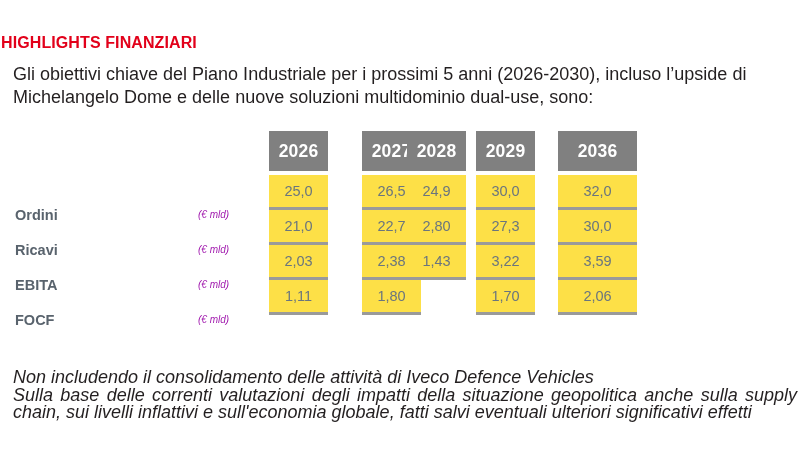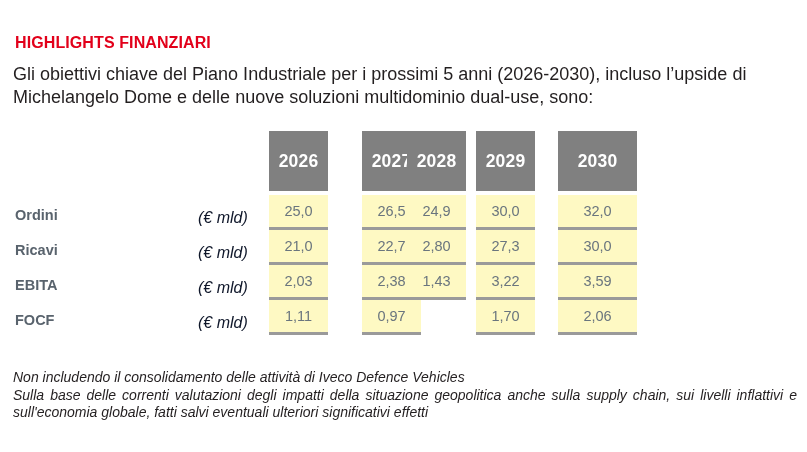--- a/index.html
+++ b/index.html
@@ -20,21 +20,21 @@
     position: absolute;
     left: 0;
     top: 0;
     width: 807px;
     height: 452px;
   }
 
   
   .title {
     position: absolute;
-    left: 15px;
+    left: 1px;
     top: 34px;
     font-size: 16px;
     font-weight: bold;
     color: #e2001a;
     letter-spacing: 0.1px;
     white-space: nowrap;
   }
 
   
   .intro {
@@ -73,44 +73,44 @@
     top: 7px;
     font-size: 14.5px;
     font-weight: bold;
     color: #59636d;
     white-space: nowrap;
   }
   .label-unit {
     position: absolute;
     left: 185px;
     top: 9px;
-    font-size: 16px;
+    font-size: 10px;
     font-style: italic;
-    color: #0f172a;
+    color: #a21caf;
     white-space: nowrap;
   }
 
   
   .col {
     position: absolute;
     top: 0;
   }
   .col-head {
-    height: 60px;
+    height: 40px;
     background: #808080;
     color: #ffffff;
     font-size: 17.5px;
     font-weight: bold;
     display: flex;
     align-items: center;
     justify-content: center;
     letter-spacing: 0.2px;
   }
   .col-body {
-    background: #fef9c3;
+    background: #fde047;
     border-top: 4px solid #ffffff;
     border-bottom: 3px solid #9a9a9a;
   }
   .cell {
     height: 32px;
     display: flex;
     align-items: center;
     justify-content: center;
     font-size: 14.5px;
     color: #6a757e;
@@ -119,21 +119,21 @@
   .cell.last {
     border-bottom: none;
   }
 
   
   .footnotes {
     position: absolute;
     left: 13px;
     top: 369px;
     width: 784px;
-    font-size: 14px;
+    font-size: 18px;
     font-style: italic;
     color: #231f20;
     line-height: 17.5px;
   }
   .fn-1 {
     white-space: nowrap;
   }
   .fn-2 {
     text-align: justify;
   }
@@ -174,42 +174,42 @@
           <div class="cell">2,03</div>
           <div class="cell last">1,11</div>
         </div>
       </div>
       <div class="col" style="left: 338px; width: 59px; padding-left: 24px;">
         <div class="col-head">2027</div>
         <div class="col-body">
           <div class="cell">26,5</div>
           <div class="cell">22,7</div>
           <div class="cell">2,38</div>
-          <div class="cell last">0,97</div>
+          <div class="cell last">1,80</div>
         </div>
       </div>
       <div class="col" style="left: 407px; width: 59px;">
         <div class="col-head">2028</div>
         <div class="col-body">
           <div class="cell">24,9</div>
           <div class="cell">2,80</div>
           <div class="cell last">1,43</div>
         </div>
       </div>
       <div class="col" style="left: 476px; width: 59px;">
         <div class="col-head">2029</div>
         <div class="col-body">
           <div class="cell">30,0</div>
           <div class="cell">27,3</div>
           <div class="cell">3,22</div>
           <div class="cell last">1,70</div>
         </div>
       </div>
       <div class="col" style="left: 558px; width: 79px;">
-        <div class="col-head">2030</div>
+        <div class="col-head">2036</div>
         <div class="col-body">
           <div class="cell">32,0</div>
           <div class="cell">30,0</div>
           <div class="cell">3,59</div>
           <div class="cell last">2,06</div>
         </div>
       </div>
     </div>
 
   <div class="footnotes">

